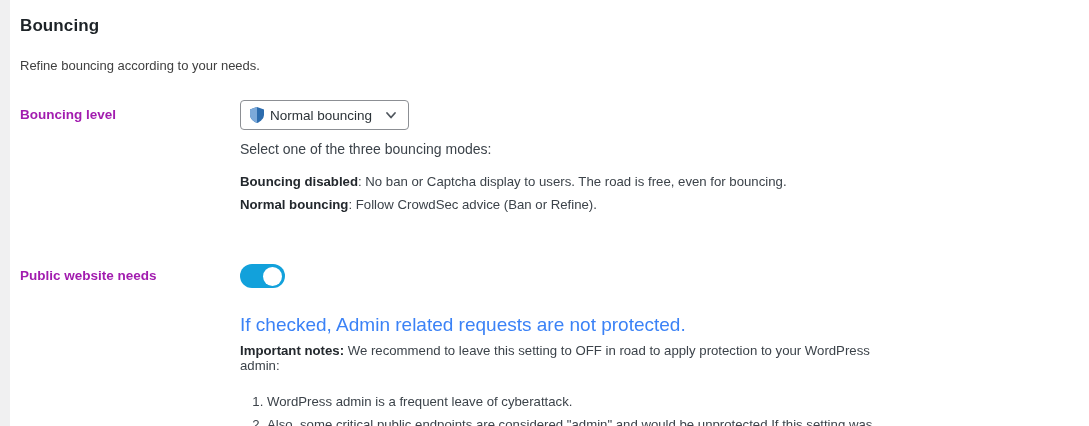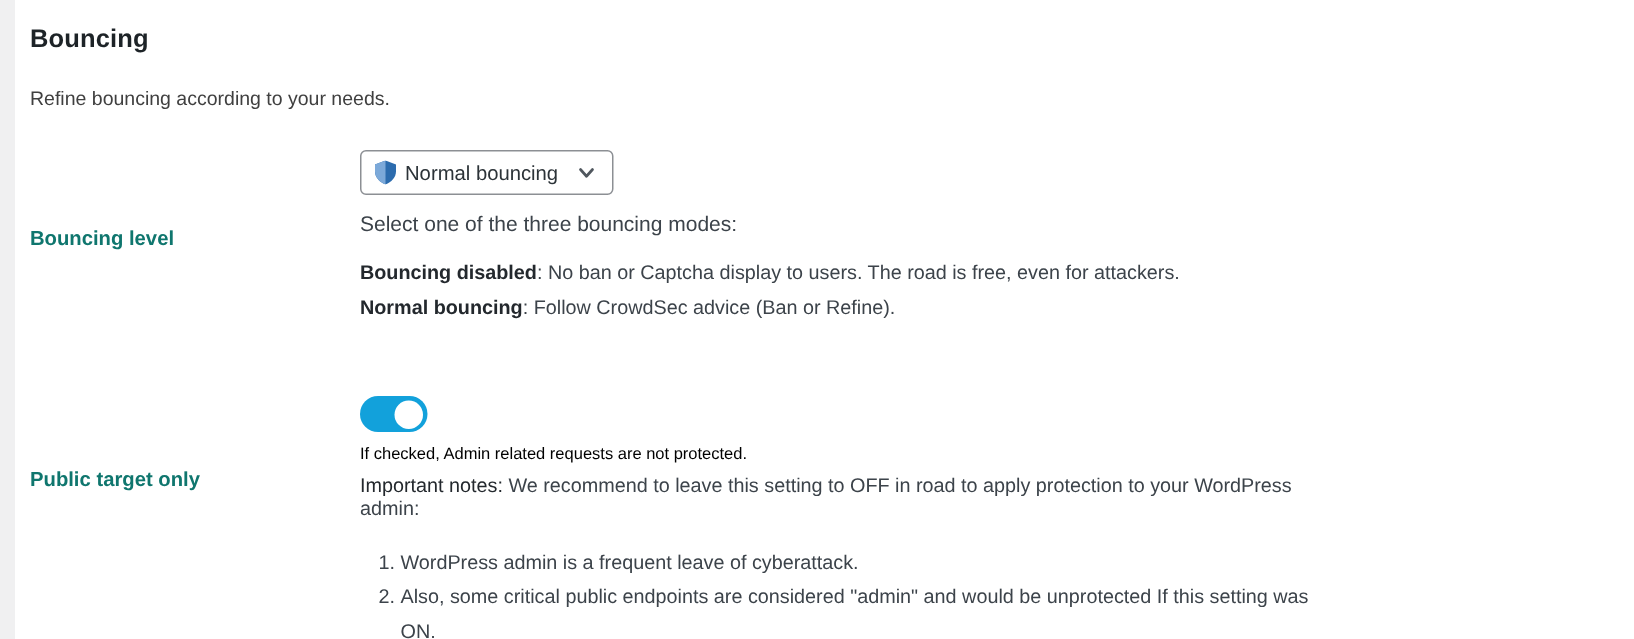--- a/index.html
+++ b/index.html
@@ -31,23 +31,22 @@
     font-size: 13px;
     color: #404040;
   }
   .form-row { display: flex; align-items: flex-start; }
   .row-level { margin-top: 27px; }
   .row-public { margin-top: 48px; }
   .row-label {
     flex: 0 0 220px;
     font-size: 13.5px;
     font-weight: 700;
-    color: #0f766e;
+    color: #a21caf;
     padding-top: 7px;
-    margin-top: 44px;
   }
   .row-public .row-label { padding-top: 4px; }
   .row-content { flex: 1 1 auto; }
 
   
   .select-box {
     display: inline-flex; align-items: center;
     height: 30px;
     padding: 0 10px 0 9px;
     border: 1px solid #8c8f94;
@@ -86,30 +85,30 @@
   }
   .toggle .knob {
     position: absolute;
     top: 2.5px; right: 3px;
     width: 19px; height: 19px;
     border-radius: 50%;
     background: #ffffff;
   }
 
   .if-checked {
-    margin-top: 9px;
-    font-size: 11px;
-    color: #000000;
+    margin-top: 26px;
+    font-size: 19px;
+    color: #3b82f6;
   }
   .important-line {
     margin-top: 7px;
     font-size: 13.2px;
     color: #3c434a;
   }
-  .important-label { font-weight: 400; color: #23282d; }
+  .important-label { font-weight: 700; color: #23282d; }
   ol.notes-list {
     margin-top: 17px;
     padding-left: 27px;
     font-size: 13.2px;
     color: #3c434a;
   }
   ol.notes-list li { line-height: 23px; }
 </style>
 </head>
 <body>
@@ -138,32 +137,32 @@
           <svg viewBox="0 0 14 14" width="14" height="14" aria-hidden="true">
             <polyline points="3,5 7,9.5 11,5" fill="none" stroke="#50575e" stroke-width="1.8" stroke-linecap="round" stroke-linejoin="round"></polyline>
           </svg>
         </span>
       </div>
 
       <p class="help-text">Select one of the three bouncing modes:</p>
 
       <div class="modes">
         <div class="mode-line">
-          <span class="mode-name">Bouncing disabled</span><span>: No ban or Captcha display to users. The road is free, even for attackers.</span>
+          <span class="mode-name">Bouncing disabled</span><span>: No ban or Captcha display to users. The road is free, even for bouncing.</span>
         </div>
         <div class="mode-line">
           <span class="mode-name">Normal bouncing</span><span>: Follow CrowdSec advice (Ban or Refine).</span>
         </div>
       </div>
 
     </div>
   </div>
 
   <div class="form-row row-public">
-    <div class="row-label">Public target only</div>
+    <div class="row-label">Public website needs</div>
     <div class="row-content">
 
       <div class="toggle" role="switch" aria-checked="true">
         <span class="knob"></span>
       </div>
 
       <p class="if-checked">If checked, Admin related requests are not protected.</p>
 
       <p class="important-line">
         <span class="important-label">Important notes:</span><span> We recommend to leave this setting to OFF in road to apply protection to your WordPress admin:</span>

